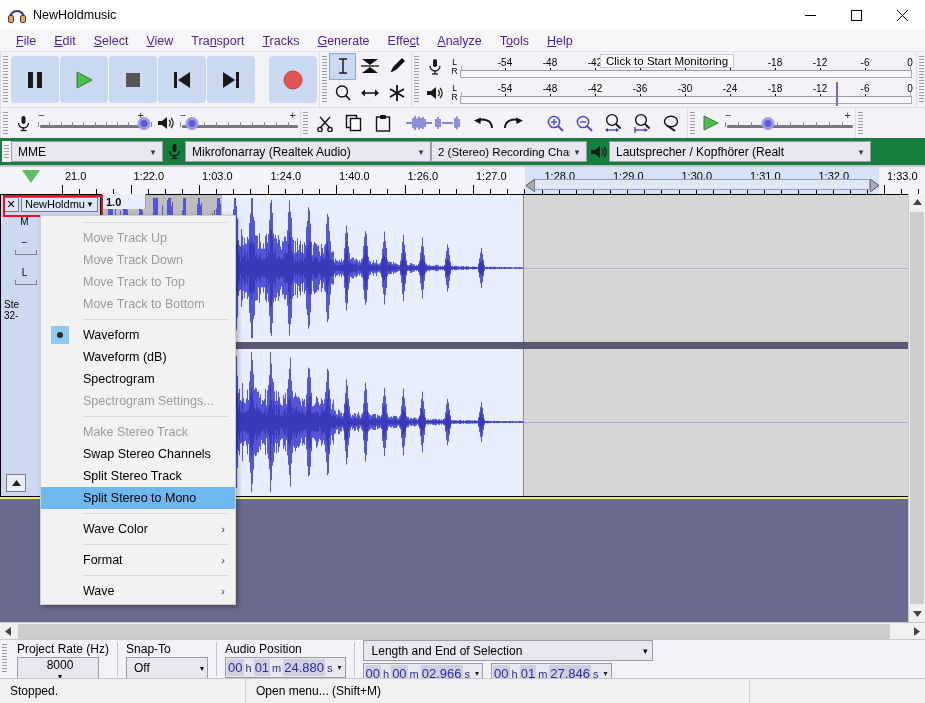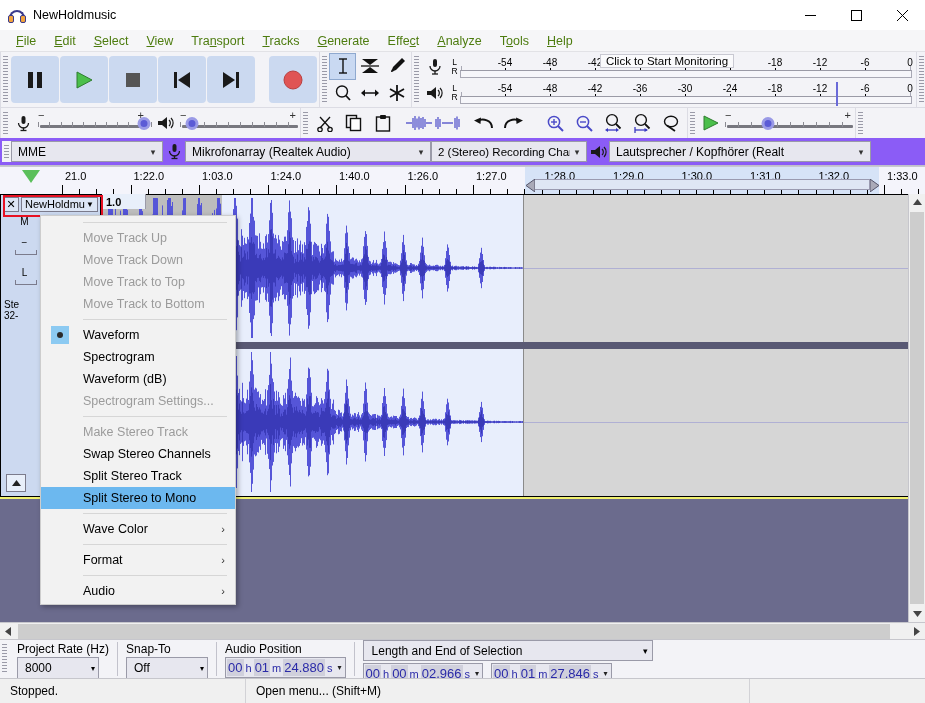--- a/index.html
+++ b/index.html
@@ -23,21 +23,21 @@
   .app-icon .band{position:absolute;left:1px;top:4px;width:16px;height:9px;border:2px solid #3a3a8c;border-bottom:none;border-radius:8px 8px 0 0;}
   .app-icon .cupl{position:absolute;left:0px;top:9px;width:6px;height:8px;background:#f2a33c;border:1px solid #3a3a8c;border-radius:2px;}
   .app-icon .cupr{position:absolute;left:12px;top:9px;width:6px;height:8px;background:#f2a33c;border:1px solid #3a3a8c;border-radius:2px;}
   .title-text{ font-size:12.5px; color:#000; }
   .winbtns{ position:absolute; right:0; top:0; height:30px; display:flex; }
   .winbtn{ width:46px;height:30px; display:flex;align-items:center;justify-content:center; }
   .winbtn svg{ display:block; }
 
   
   .menubar{ height:22px; background:#f6f6f8; display:flex; align-items:center; padding-left:7px; border-bottom:1px solid #e2e2e6;}
-  .menu-item{ padding:2px 9px; font-size:12.5px; color:#4d7c0f; cursor:default; white-space:nowrap;}
+  .menu-item{ padding:2px 9px; font-size:12.5px; color:#4c1d95; cursor:default; white-space:nowrap;}
   .menu-item u{ text-decoration:underline; }
 
   
   .toolarea{ background:#f3f3f7; border-bottom:1px solid #c8c8d0; }
   .toolrow{ display:flex; align-items:stretch; }
   .grip{ width:9px; background:#f3f3f7; position:relative; flex:0 0 auto; border-left:1px solid #dcdce4;}
   .grip::before{
     content:""; position:absolute; left:2px; top:4px; bottom:4px; width:5px;
     background:repeating-linear-gradient(to bottom,#9a9aa8 0 1px,transparent 1px 3px);
   }
@@ -74,21 +74,21 @@
   
   .sliderrow{ display:flex; align-items:center; }
   .slider{ position:relative; height:27px; display:flex; align-items:center; }
   .sl-track{ height:3px; background:#77777f; border-radius:1px; }
   .sl-ticks{ position:absolute; left:0; right:0; top:12px; height:5px; }
   .sl-ticks i{ position:absolute; width:1px; height:5px; background:#8a8a92; }
   .sl-thumb{ position:absolute; width:13px;height:13px;border-radius:50%;background:#5b5bd6;border:3px solid #9a9ae6; top:7px; transform:translateX(-50%); cursor:pointer;}
   .sl-minus,.sl-plus{ position:absolute; font-size:11px; color:#333; top:-1px; }
 
   
-  .devbar{ height:28px; display:flex; align-items:center; background:#8b5cf6; border-bottom:1px solid #c0c0cb; padding:0 2px;}
+  .devbar{ height:28px; display:flex; align-items:center; background:#15803d; border-bottom:1px solid #c0c0cb; padding:0 2px;}
   .combo{ height:21px; background:#e7e7ef; border:1px solid #9a9aa8; display:flex; align-items:center; font-size:12px; padding:0 2px 0 6px; color:#000; cursor:pointer; position:relative;}
   .combo .cv{ flex:1 1 auto; overflow:hidden; white-space:nowrap; }
   .combo .carrow{ width:14px; text-align:center; font-size:9px; color:#333; flex:0 0 auto;}
   .devicon{ width:22px; display:flex; align-items:center; justify-content:center; flex:0 0 auto;}
 
   
   .ruler{ height:28px; background:#f4f4fb; position:relative; border-bottom:1px solid #000; overflow:hidden;}
   .ruler .sel{ position:absolute; top:0; bottom:0; background:#d6e3f7; }
   .rtick{ position:absolute; bottom:0; width:1px; background:#000; }
   .rlabel{ position:absolute; top:3px; font-size:11px; color:#000; white-space:nowrap; }
@@ -2470,24 +2470,24 @@
       <span>Move Track to Bottom</span>
     </div>
     <div class="ctxsep"></div>
     <div class="ctxitem">
       <div class="ctxradio">
         <i></i>
       </div>
       <span>Waveform</span>
     </div>
     <div class="ctxitem">
+      <span>Waveform (dB)</span>
+    </div>
+    <div class="ctxitem">
       <span>Spectrogram</span>
-    </div>
-    <div class="ctxitem">
-      <span>Waveform (dB)</span>
     </div>
     <div class="ctxitem disabled">
       <span>Spectrogram Settings...</span>
     </div>
     <div class="ctxsep"></div>
     <div class="ctxitem disabled">
       <span>Make Stereo Track</span>
     </div>
     <div class="ctxitem">
       <span>Swap Stereo Channels</span>
@@ -2503,31 +2503,31 @@
       <span>Wave Color</span>
       <span class="ctxsub">›</span>
     </div>
     <div class="ctxsep"></div>
     <div class="ctxitem">
       <span>Format</span>
       <span class="ctxsub">›</span>
     </div>
     <div class="ctxsep"></div>
     <div class="ctxitem">
-      <span>Audio</span>
+      <span>Wave</span>
       <span class="ctxsub">›</span>
     </div>
   </div>
 
 <div class="selbar-area">
   <div class="sb-grip"></div>
 
   <div class="sb-col">
     <div class="sb-label">Project Rate (Hz)</div>
-    <div class="mini-combo" style="width:82px;">
+    <div class="mini-combo" style="width:82px;flex-direction:column;">
       <span>8000</span>
       <span style="font-size:8px">▾</span>
     </div>
   </div>
   <div class="sb-vsep"></div>
   <div class="sb-col">
     <div class="sb-label">Snap-To</div>
     <div class="mini-combo" style="width:82px;">
       <span>Off</span>
       <span style="font-size:8px">▾</span>

